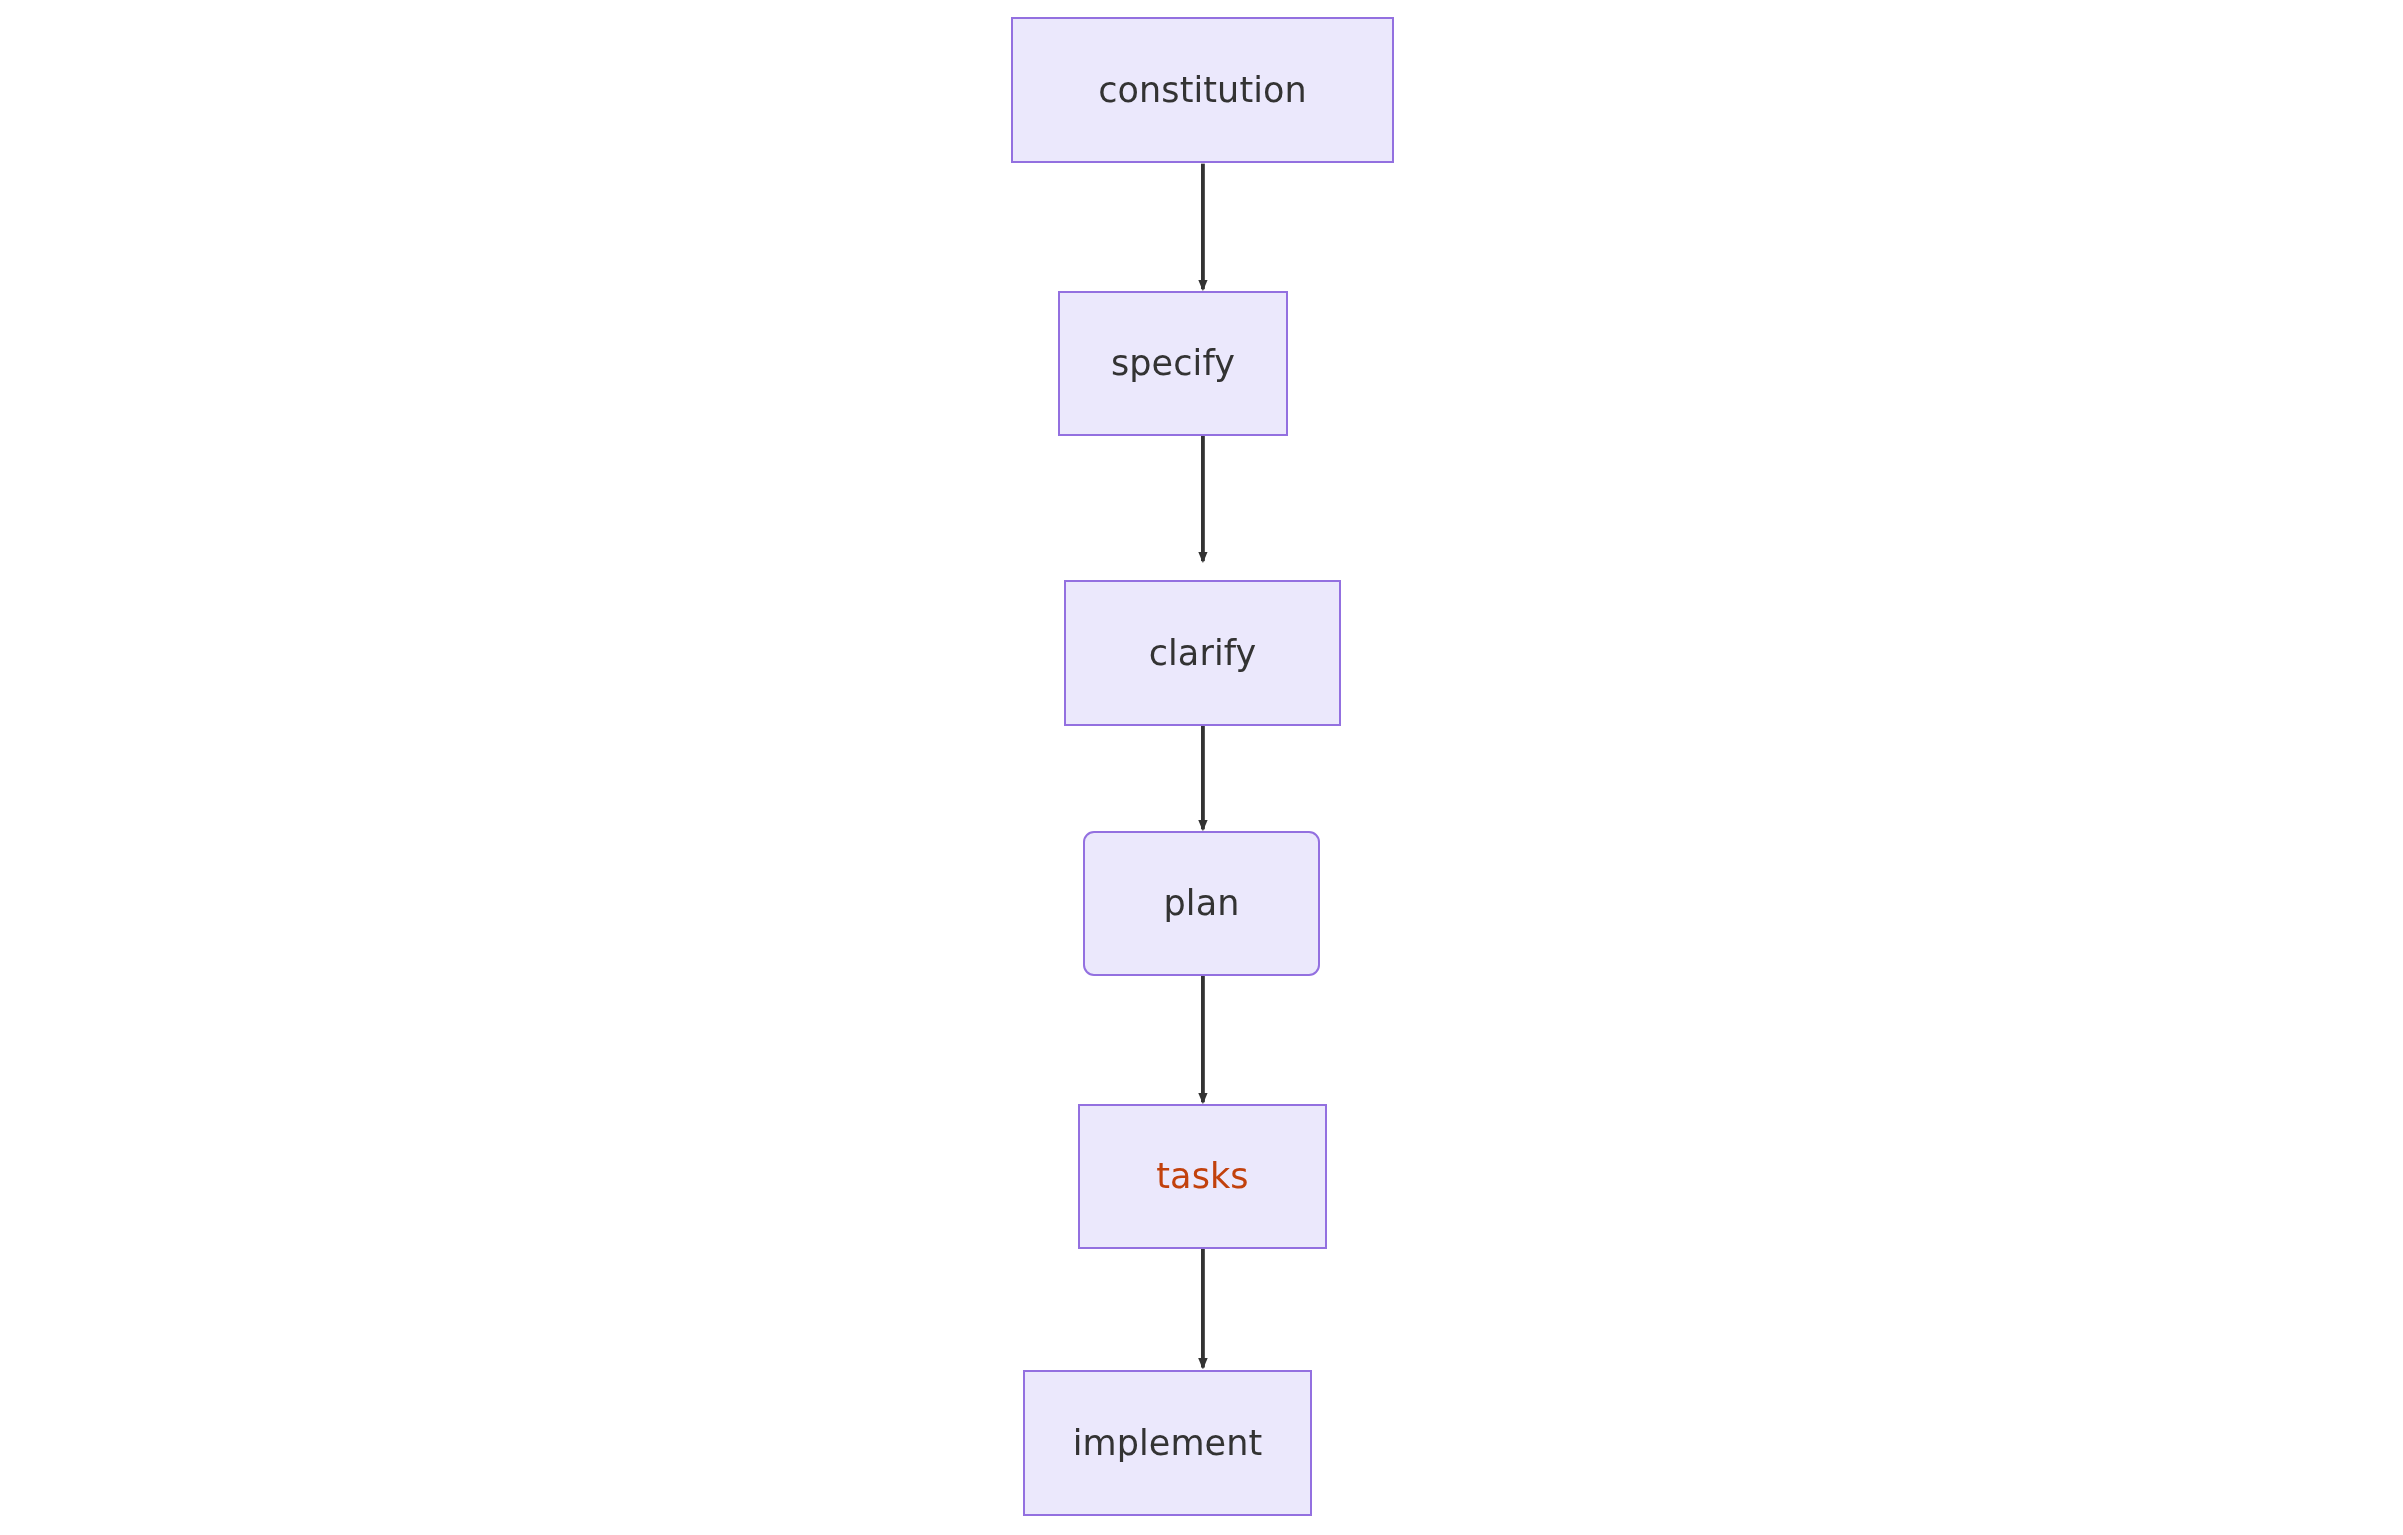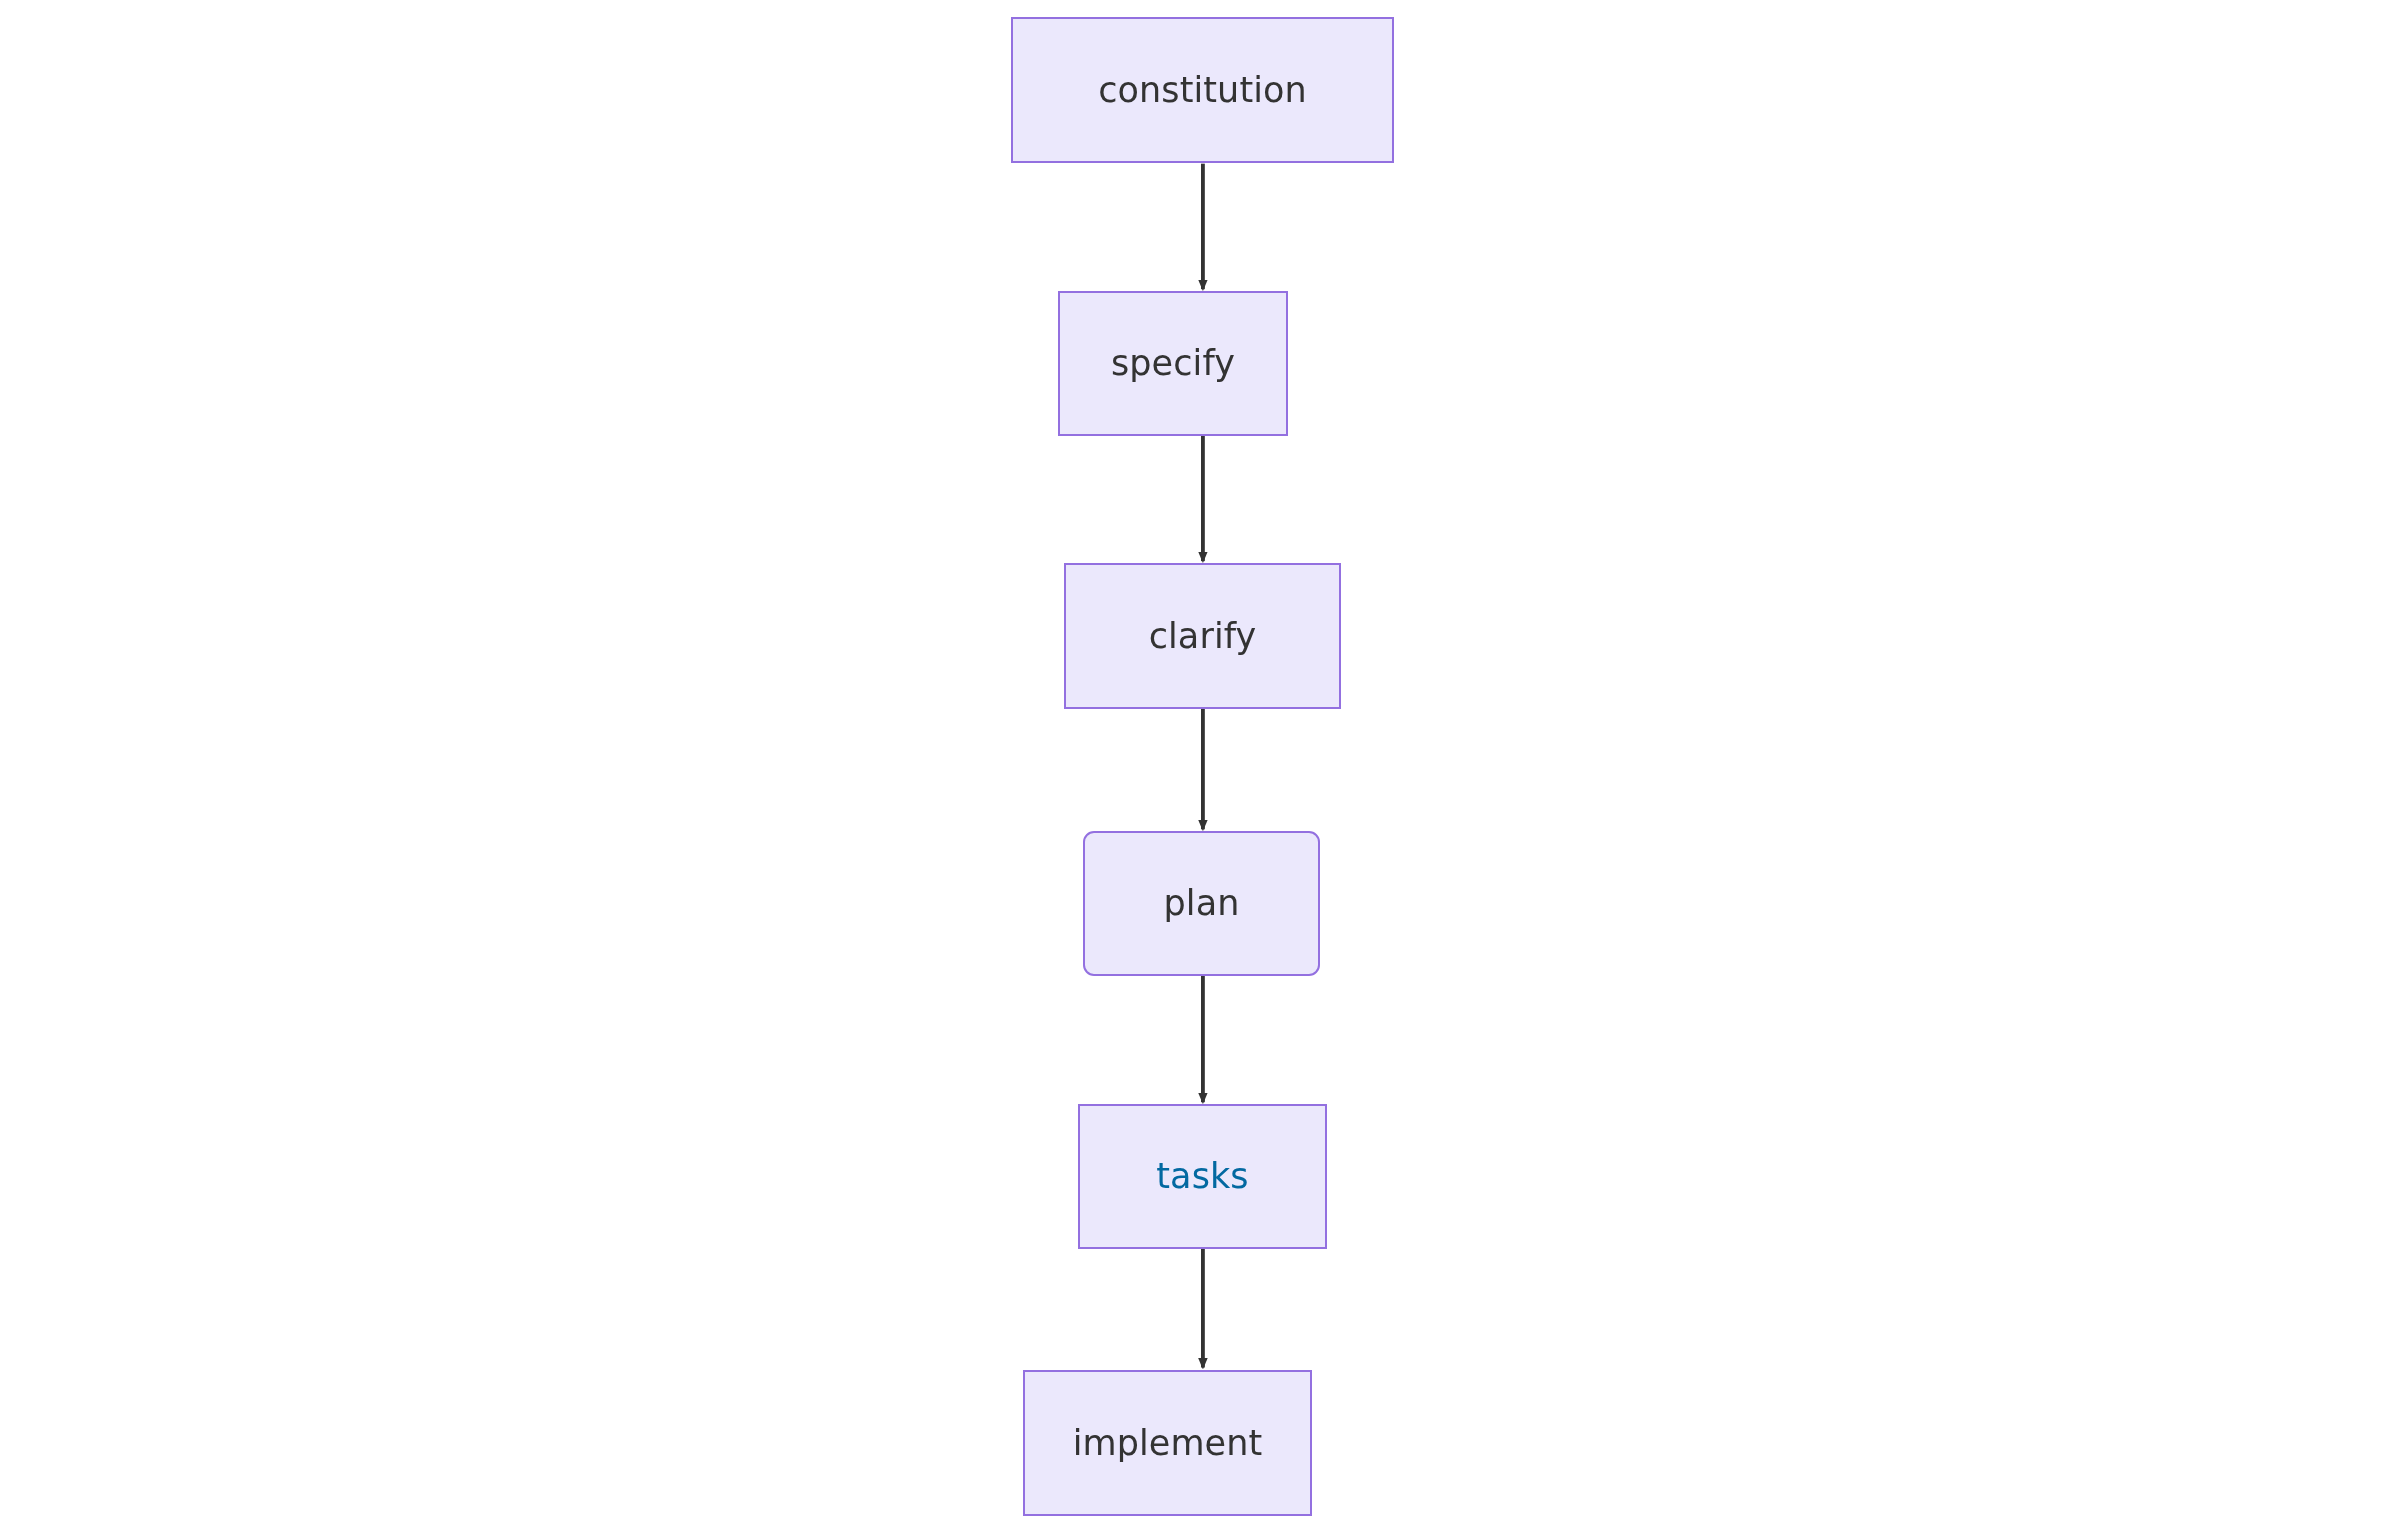--- a/index.html
+++ b/index.html
@@ -73,28 +73,28 @@
       </g>
   </svg>
 
   <div id="nodes-group">
       <div class="flow-node" style="left: 1011px; top: 17px; width: 383px; height: 146px; background: rgb(235, 232, 252); border-color: rgb(147, 112, 224);">
         <span class="flow-node-label" style="color: rgb(51, 51, 51);">constitution</span>
       </div>
       <div class="flow-node" style="left: 1058px; top: 291px; width: 230px; height: 145px; background: rgb(235, 232, 252); border-color: rgb(147, 112, 224);">
         <span class="flow-node-label" style="color: rgb(51, 51, 51);">specify</span>
       </div>
-      <div class="flow-node" style="left: 1064px; top: 563px; width: 277px; height: 146px; background: rgb(235, 232, 252); border-color: rgb(147, 112, 224);">
+      <div class="flow-node" style="left: 1064px; top: 580px; width: 277px; height: 146px; background: rgb(235, 232, 252); border-color: rgb(147, 112, 224);">
         <span class="flow-node-label" style="color: rgb(51, 51, 51);">clarify</span>
       </div>
       <div class="flow-node" style="left: 1083px; top: 831px; width: 237px; height: 145px; background: rgb(235, 232, 252); border-color: rgb(147, 112, 224); border-radius: 11px;">
         <span class="flow-node-label" style="color: rgb(51, 51, 51);">plan</span>
       </div>
       <div class="flow-node" style="left: 1078px; top: 1104px; width: 249px; height: 145px; background: rgb(235, 232, 252); border-color: rgb(147, 112, 224);">
-        <span class="flow-node-label" style="color: #0369a1;">tasks</span>
+        <span class="flow-node-label" style="color: #c2410c;">tasks</span>
       </div>
       <div class="flow-node" style="left: 1023px; top: 1370px; width: 289px; height: 146px; background: rgb(235, 232, 252); border-color: rgb(147, 112, 224);">
         <span class="flow-node-label" style="color: rgb(51, 51, 51);">implement</span>
       </div>
     </div>
 
 </div>
 
 
 </body></html>

